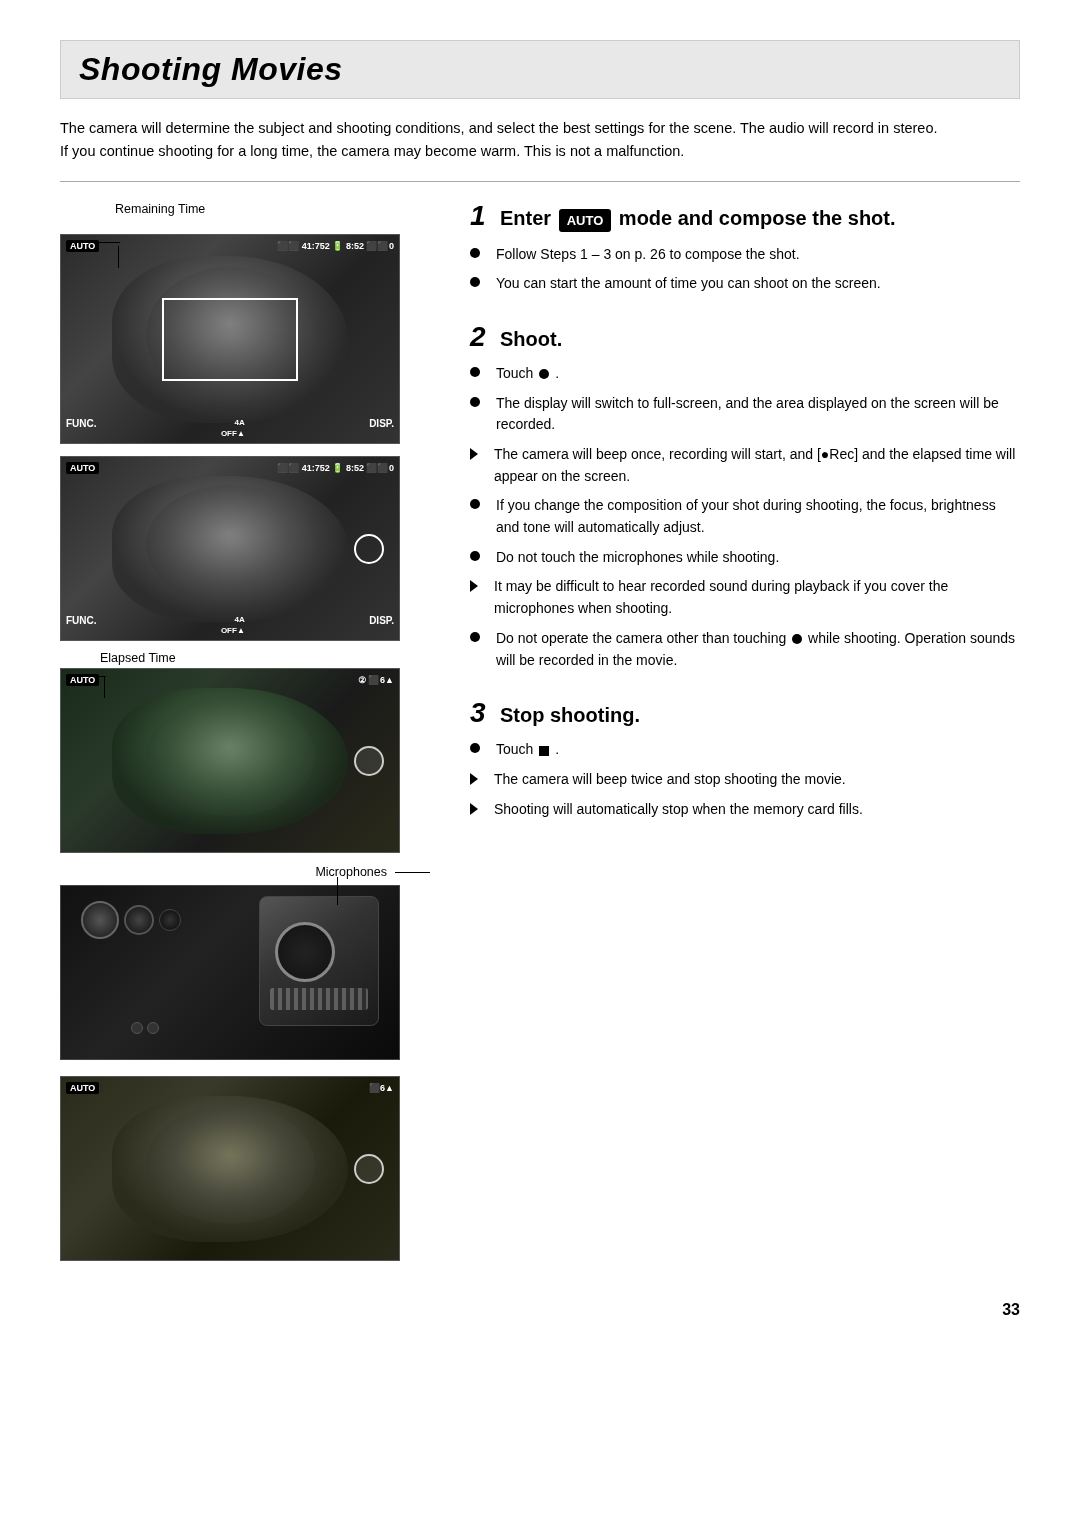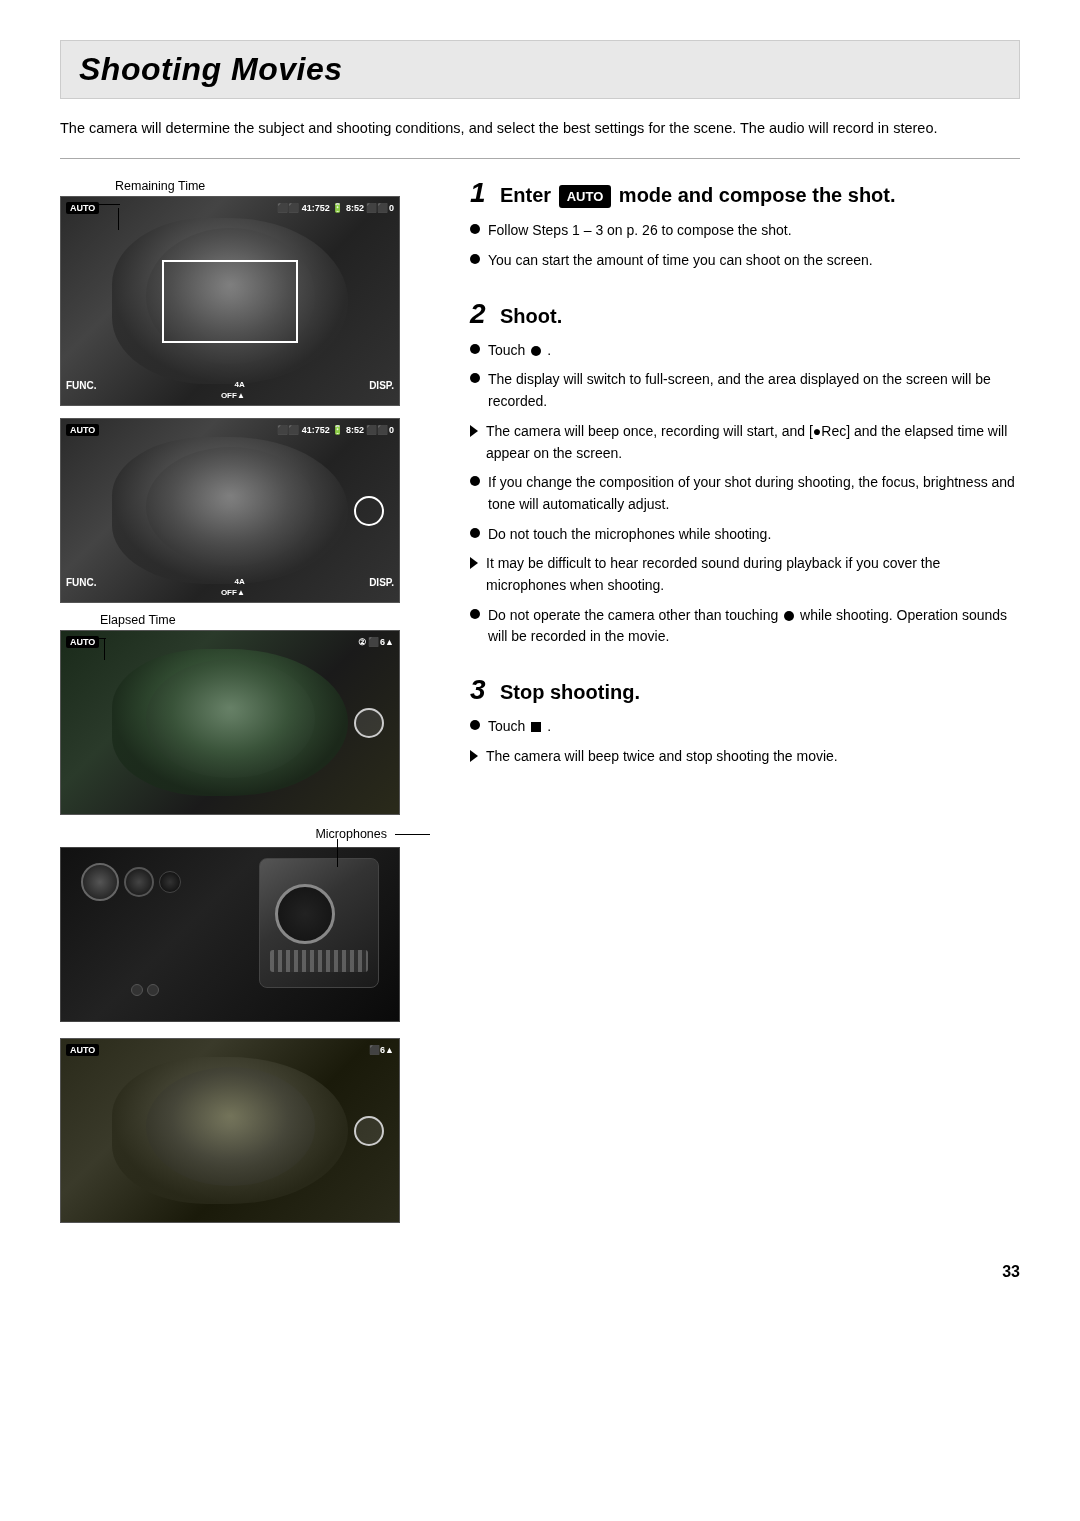--- a/index.html
+++ b/index.html
@@ -209,21 +209,21 @@
 
     .bullet-list {
       list-style: none;
       padding: 0;
       margin: 0;
     }
 
     .bullet-list li {
       display: flex;
       align-items: flex-start;
-      gap: 8px;
+      gap: 16px;
       margin-bottom: 8px;
       font-size: 14px;
       line-height: 1.55;
     }
 
     .bullet-circle {
       width: 10px;
       height: 10px;
       background: #000;
       border-radius: 50%;
@@ -262,21 +262,21 @@
 
     .page-number {
       text-align: right;
       font-size: 16px;
       font-weight: bold;
       margin-top: 30px;
     }
 
     .remaining-time-label {
       font-size: 12.5px;
-      margin-bottom: 3px;
+      margin-bottom: 18px;
       text-align: left;
       padding-left: 55px;
     }
 
     .elapsed-time-label {
       font-size: 12.5px;
       margin-bottom: 3px;
       text-align: left;
       padding-left: 40px;
     }
@@ -305,20 +305,21 @@
   </style>
 </head>
 <body>
 
 <div class="page-title-bar">
   <h1>Shooting Movies</h1>
 </div>
 
 <div class="intro-text">
   <p>The camera will determine the subject and shooting conditions, and select the best settings for the scene. The audio will record in stereo.</p>
+  <p>If you continue shooting for a long time, the camera may become warm. This is not a malfunction.</p>
 </div>
 
 <hr class="divider">
 
 <div class="main-content">
 
   <div class="left-column">
 
     <div class="image-block">
       <div class="remaining-time-label">Remaining Time</div>
@@ -499,19 +500,23 @@
       </div>
       <ul class="bullet-list">
         <li>
           <span class="bullet-circle"></span>
           <span>Touch <span class="inline-square"></span> .</span>
         </li>
         <li>
           <span class="bullet-triangle"></span>
           <span>The camera will beep twice and stop shooting the movie.</span>
         </li>
+        <li>
+          <span class="bullet-triangle"></span>
+          <span>Shooting will automatically stop when the memory card fills.</span>
+        </li>
       </ul>
     </div>
 
   </div>
 </div>
 
 <div class="page-number">33</div>
 
 </body></html>

